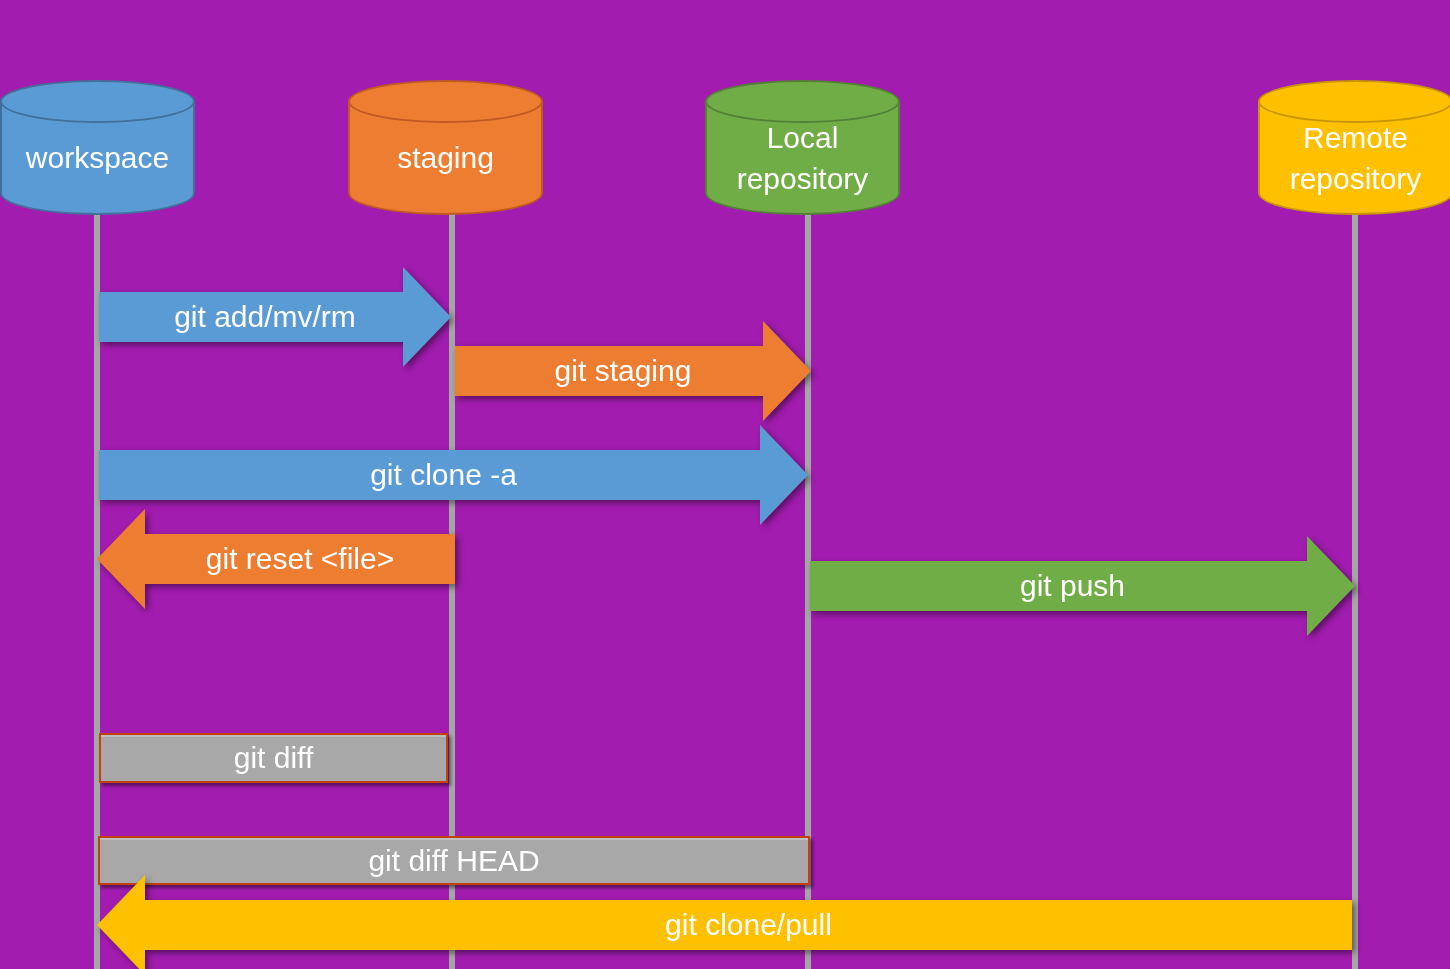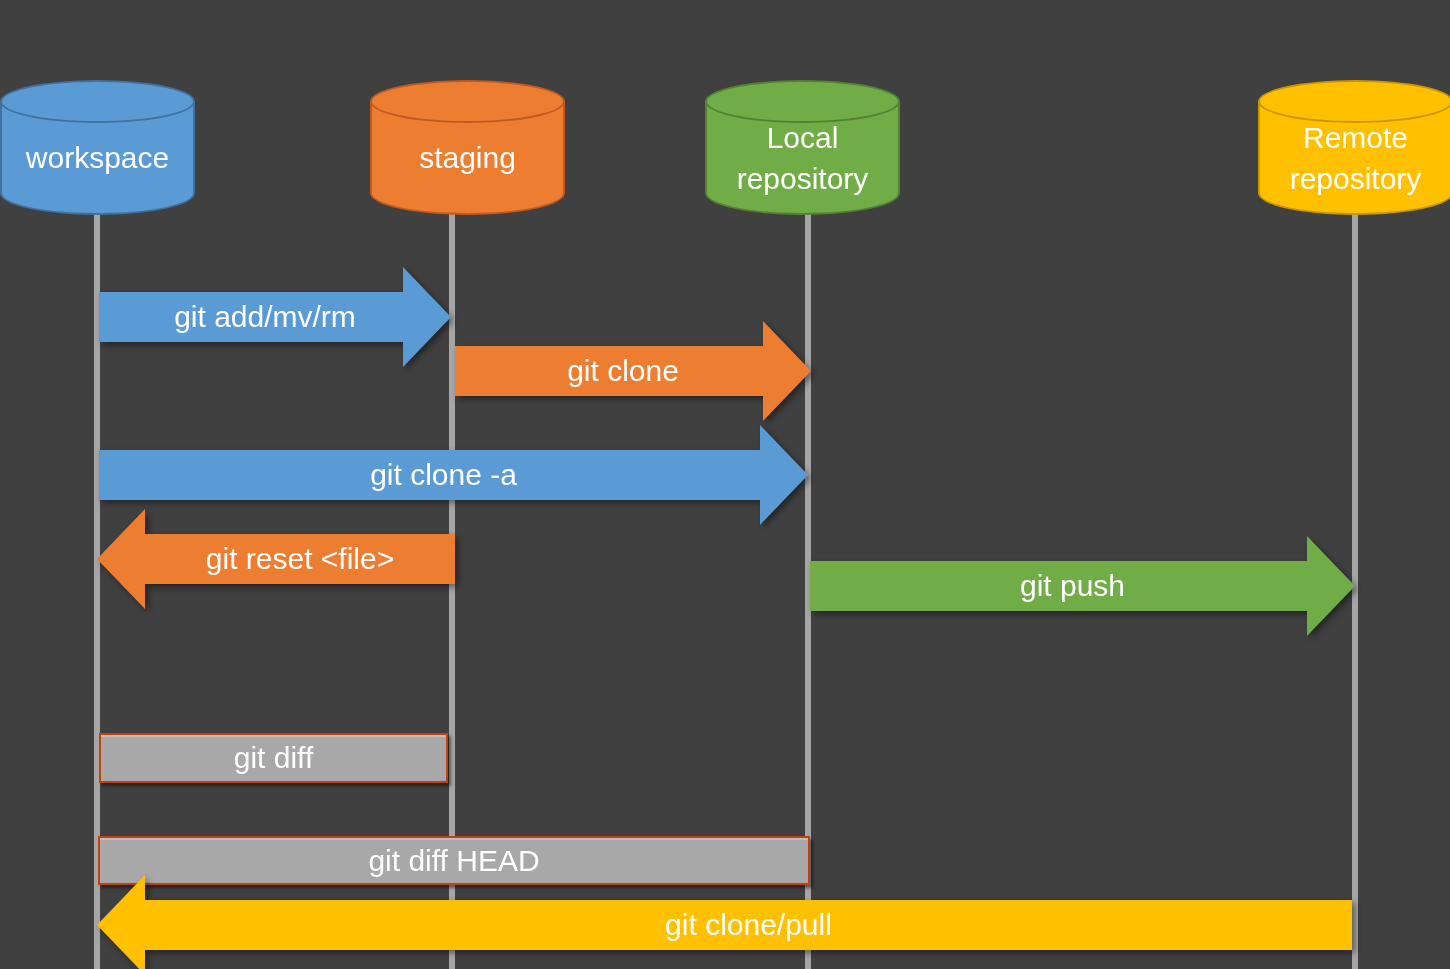--- a/index.html
+++ b/index.html
@@ -1,18 +1,18 @@
 <!DOCTYPE html>
 <html><head>
 <meta charset="utf-8">
 <style>
   html,body { margin:0; padding:0; background:#000; }
   .stage {
     position:relative; width:1450px; height:969px; overflow:hidden;
-    background:#404040;
+    background:#a21caf;
     font-family:"Liberation Sans","DejaVu Sans",sans-serif;
   }
 
   
   .lifeline {
     position:absolute; width:6px; top:212px; bottom:0; height:757px;
     background:#a6a6a6; z-index:1;
   }
 
   
@@ -77,21 +77,21 @@
   <div class="lifeline" style="left:94px"></div>
   <div class="lifeline" style="left:449px"></div>
   <div class="lifeline" style="left:805px"></div>
   <div class="lifeline" style="left:1352px"></div>
 
   <div class="cyl c-blue" style="left:0px">
     <div class="cyl-body"></div>
     <div class="cyl-top"></div>
     <div class="cyl-label">workspace</div>
   </div>
-  <div class="cyl c-orange" style="left:370px">
+  <div class="cyl c-orange" style="left:348px">
     <div class="cyl-body"></div>
     <div class="cyl-top"></div>
     <div class="cyl-label">staging</div>
   </div>
   <div class="cyl c-green" style="left:705px">
     <div class="cyl-body"></div>
     <div class="cyl-top"></div>
     <div class="cyl-label" style="padding:0 20px">Local repository</div>
   </div>
   <div class="cyl c-gold" style="left:1258px">
@@ -100,21 +100,21 @@
     <div class="cyl-label" style="padding:0 20px">Remote repository</div>
   </div>
 
   <div class="arrow right c-blue" style="left:99px;top:267px;width:352px">
     <div class="shape"></div>
     <div class="alabel">git add/mv/rm</div>
   </div>
 
   <div class="arrow right c-orange" style="left:455px;top:321px;width:356px">
     <div class="shape"></div>
-    <div class="alabel">git clone</div>
+    <div class="alabel">git staging</div>
   </div>
 
   <div class="arrow right c-blue" style="left:99px;top:425px;width:709px">
     <div class="shape"></div>
     <div class="alabel">git clone -a</div>
   </div>
 
   <div class="arrow left c-orange" style="left:97px;top:509px;width:358px">
     <div class="shape"></div>
     <div class="alabel">git reset &lt;file&gt;</div>

